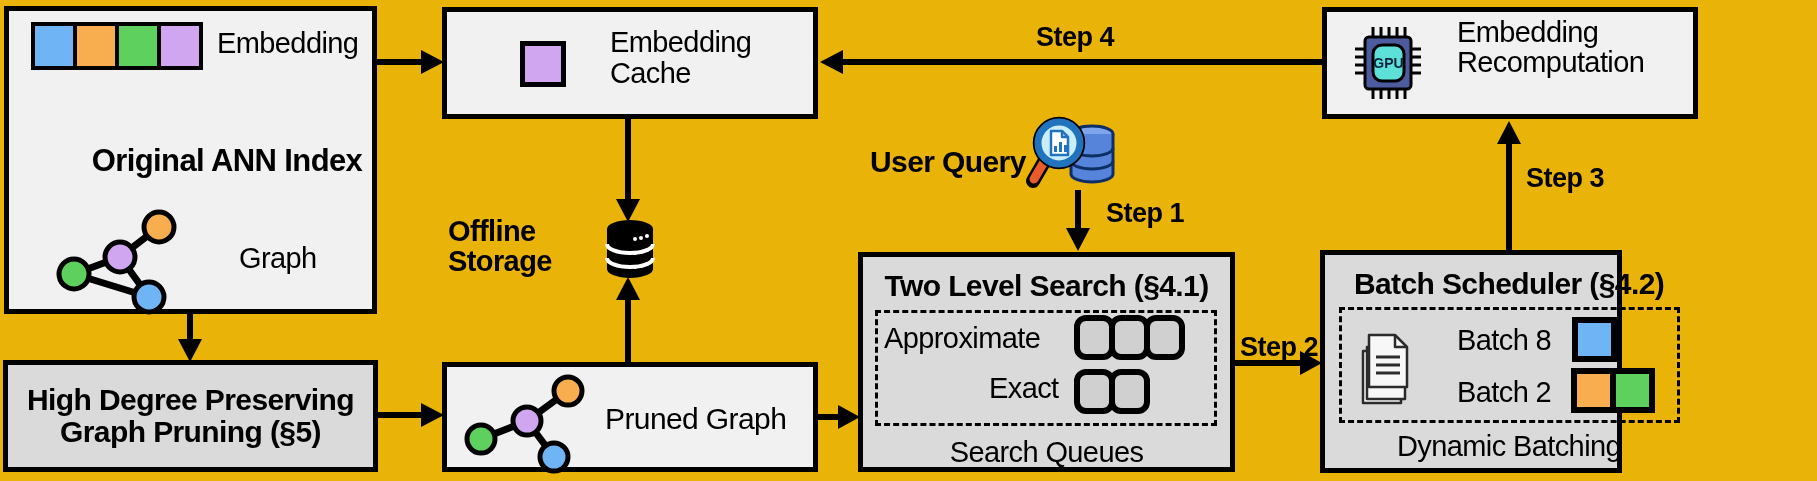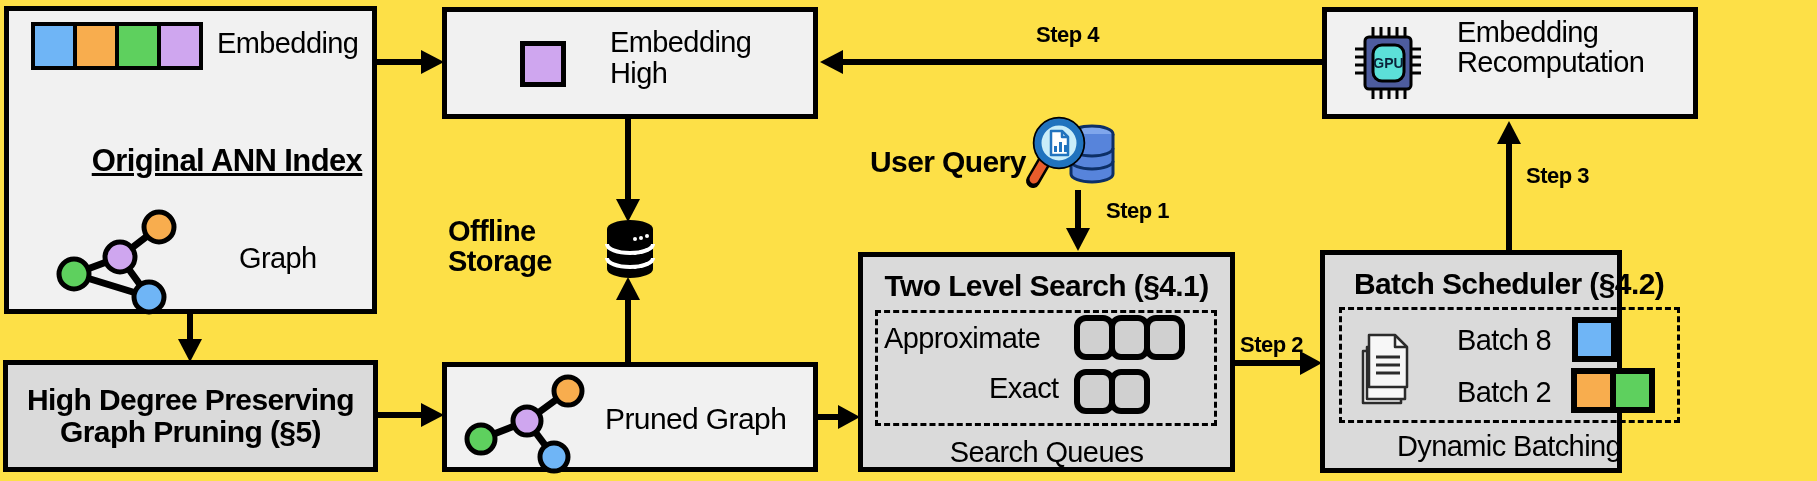--- a/index.html
+++ b/index.html
@@ -1,29 +1,29 @@
 <!DOCTYPE html>
 <html style="--blue: #6FB5F6; --orange: #F8AD4E; --green: #5ED05E; --purple: #CFA6EF; --box_light: #f1f1f1; --box_gray: #dadada; --queue_fill: #d0d0d0; --gpu_chip_body: #4D5C9E; --gpu_chip_core: #5CE0D8; --query_db_body: #5784DB; --query_db_top: #7FA6EC; --query_db_outline: #0D2F66; --lens_fill: #C9EDF9; --lens_rim: #2173BE; --handle_orange: #E85C2B;"><head>
 <meta charset="utf-8">
 <style>
   html,body{margin:0;padding:0;background:#fff;}
   .stage{
-    position:relative;width:1817px;height:481px;background:#fde047;overflow:hidden;
+    position:relative;width:1817px;height:481px;background:#eab308;overflow:hidden;
     font-family:"Liberation Sans","DejaVu Sans",sans-serif;color:#000;
   }
   .box{position:absolute;border:5px solid #000;box-sizing:border-box;}
   .light{background:var(--box_light);}
   .gray{background:var(--box_gray);}
   .dashed{position:absolute;border:3px dashed #000;box-sizing:border-box;}
   .lbl{position:absolute;white-space:nowrap;font-size:29px;line-height:31px;letter-spacing:-0.6px;}
   .bold{font-weight:bold;}
   .ctr{text-align:center;}
   .title31{font-size:31px;font-weight:bold;}
   .title30{font-size:30px;font-weight:bold;}
-  .step{position:absolute;font-size:22px;font-weight:bold;white-space:nowrap;letter-spacing:-0.5px;}
+  .step{position:absolute;font-size:27px;font-weight:bold;white-space:nowrap;letter-spacing:-0.5px;}
 
   
   .emb-strip{position:absolute;display:flex;}
   .emb-sq{width:38px;height:40px;border:4px solid #000;margin-right:-4px;display:inline-block;}
   .swatch-blue{background:var(--blue);} .swatch-orange{background:var(--orange);}
   .swatch-green{background:var(--green);} .swatch-purple{background:var(--purple);}
 
   .cache-strip{position:absolute;display:flex;}
   .cache-sq{width:36px;height:36px;border:5px solid #000;}
 
@@ -48,41 +48,41 @@
 <div class="stage">
 
   <div class="box light" style="left:4px;top:6px;width:373px;height:308px;">
     <div class="emb-strip" style="left:22px;top:11px;">
         <span class="emb-sq swatch-blue"></span>
         <span class="emb-sq swatch-orange"></span>
         <span class="emb-sq swatch-green"></span>
         <span class="emb-sq swatch-purple"></span>
       </div>
     <div class="lbl" style="left:208px;top:17px;">Embedding</div>
-    <div class="lbl title31 ctr" style="left:0;top:134px;width:436px;text-decoration:underline;">Original ANN Index</div>
+    <div class="lbl title31 ctr" style="left:0;top:134px;width:436px;">Original ANN Index</div>
     <svg style="left:38px;top:192px;" width="150" height="112" viewBox="0 0 150 112">
       <line class="edge" x1="73" y1="54" x2="112" y2="24"></line>
       <line class="edge" x1="27" y1="71" x2="73" y2="54"></line>
       <line class="edge" x1="27" y1="71" x2="102" y2="94"></line>
       <line class="edge" x1="73" y1="54" x2="102" y2="94"></line>
       <circle class="node node-orange" cx="112" cy="24" r="15"></circle>
       <circle class="node node-purple" cx="73" cy="54" r="15"></circle>
       <circle class="node node-green" cx="27" cy="71" r="15"></circle>
       <circle class="node node-blue" cx="102" cy="94" r="15"></circle>
     </svg>
     <div class="lbl" style="left:230px;top:232px;">Graph</div>
   </div>
 
   <div class="box light" style="left:442px;top:7px;width:376px;height:112px;">
     <div class="cache-strip" style="left:73px;top:29px;">
         <span class="cache-sq swatch-purple"></span>
       </div>
     <div class="lbl" style="left:163px;top:15px;">
       <div>Embedding</div>
-      <div>High</div>
+      <div>Cache</div>
     </div>
   </div>
 
   <div class="box light" style="left:1322px;top:7px;width:376px;height:112px;">
     <svg style="left:22px;top:11px;" width="78" height="80" viewBox="0 0 78 80">
       <g stroke="#000" stroke-width="3">
         <line x1="24" y1="4" x2="24" y2="15"></line>
           <line x1="32" y1="4" x2="32" y2="15"></line>
         <line x1="40" y1="4" x2="40" y2="15"></line>
           <line x1="48" y1="4" x2="48" y2="15"></line>

